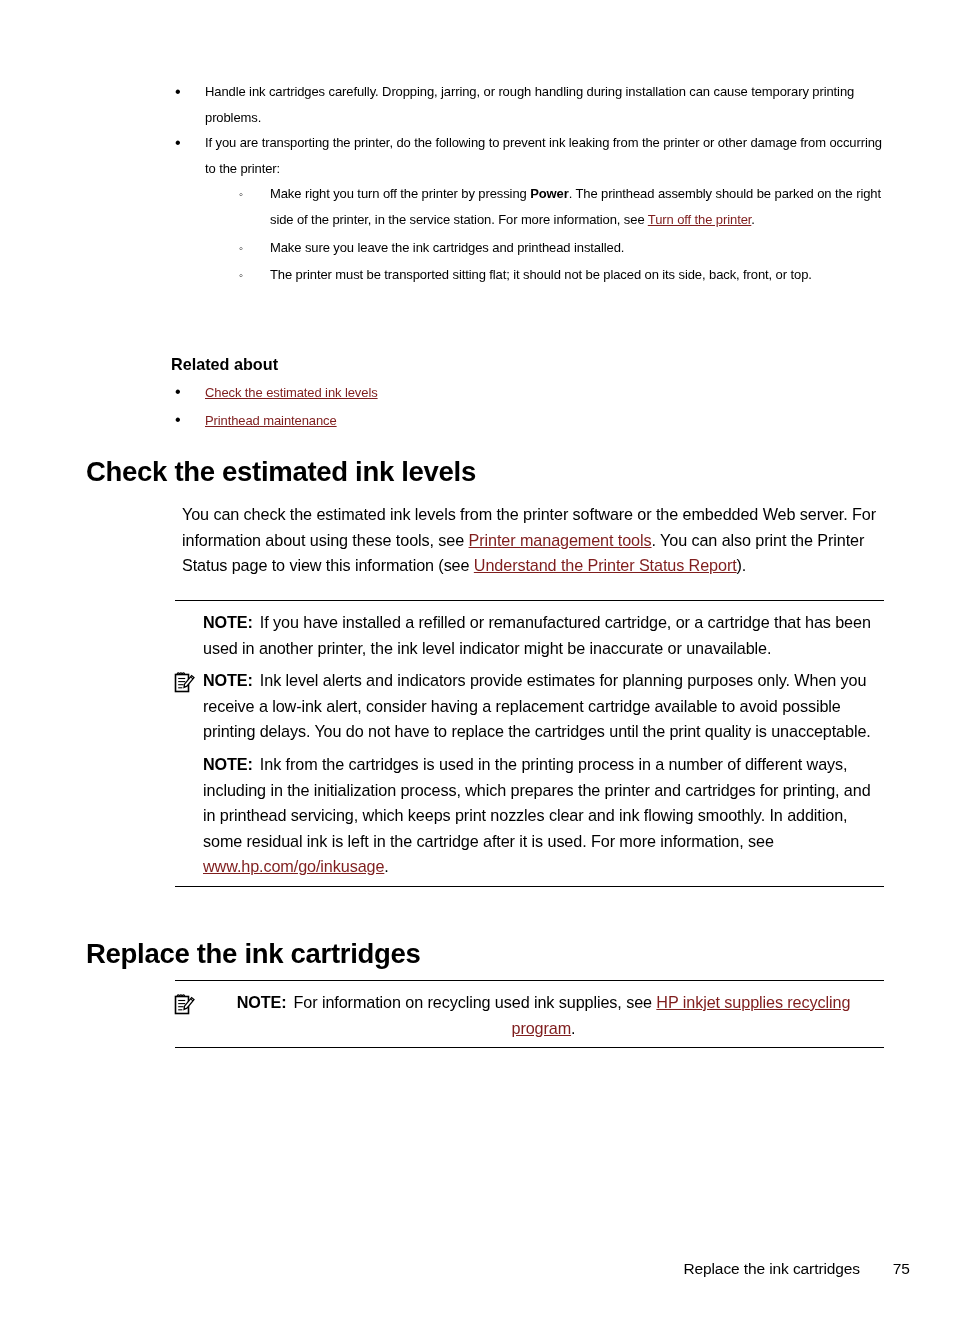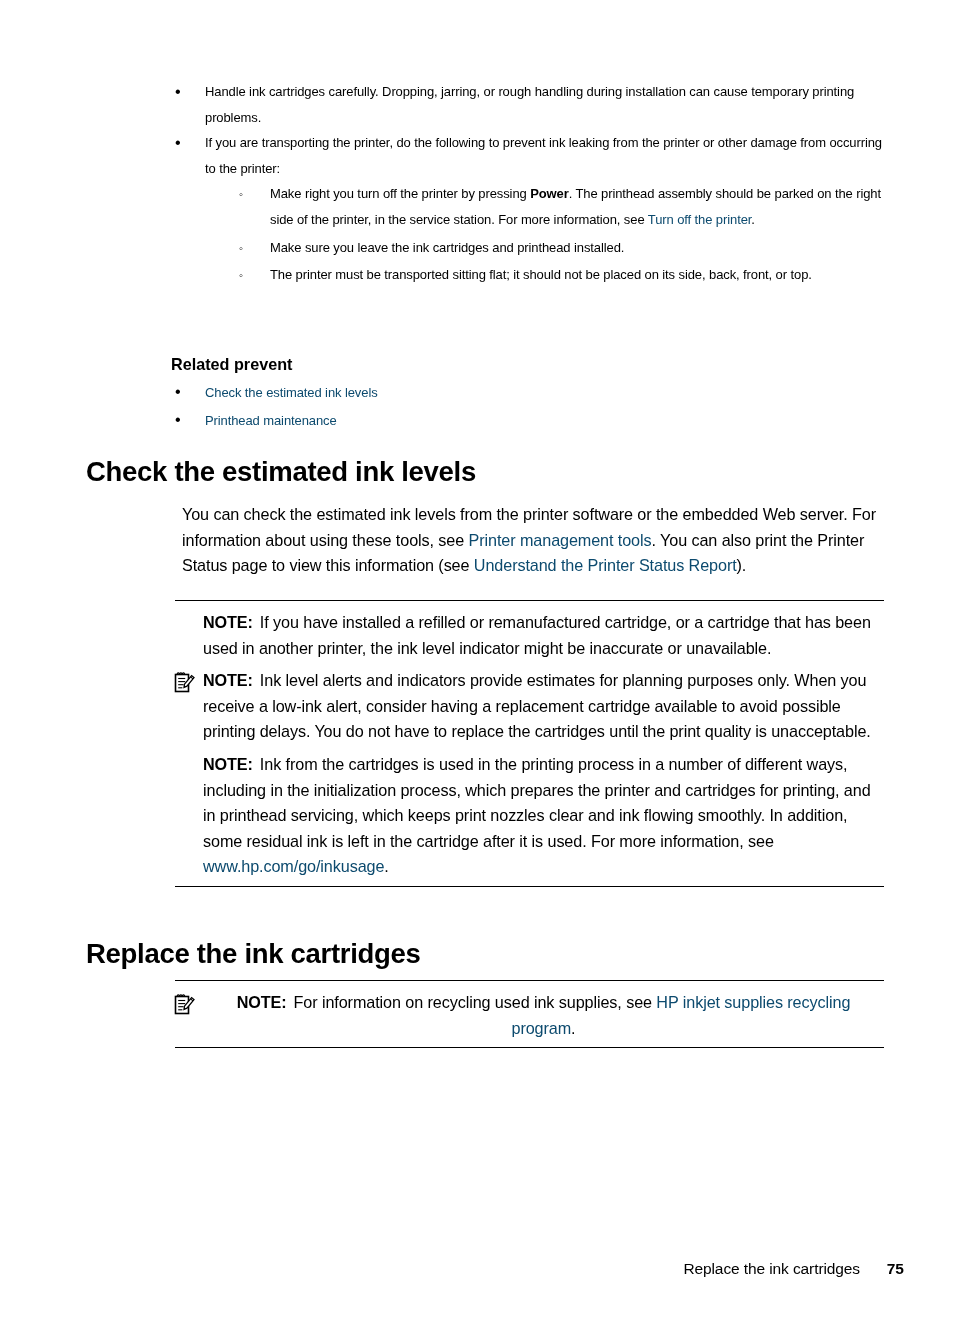--- a/index.html
+++ b/index.html
@@ -67,21 +67,22 @@
 
   .list-top-bullets {
     position: absolute;
     left: 171px;
     top: 79px;
     width: 714px;
   }
 
   
   .lnk {
-    color: #0c4a6e;
+    text-decoration: underline;
+    color: #7f1d1d;
     cursor: pointer;
   }
 
   
   .related-block {
     position: absolute;
     left: 171px;
     top: 351px;
     width: 714px;
   }
@@ -174,23 +175,22 @@
   }
   .footer-title {
     position: absolute;
     right: 94px;
     top: 0;
     white-space: nowrap;
     letter-spacing: -0.1px;
   }
   .footer-page {
     position: absolute;
-    right: 50px;
-    top: 0;
-    font-weight: bold;
+    right: 44px;
+    top: 0;
   }
 </style>
 </head>
 <body>
 
 <div class="page">
 
   <div class="list-top-bullets">
     <ul class="lvl1">
 
@@ -216,21 +216,21 @@
             <span class="bullet">◦</span>
             <span class="body-text">The printer must be transported sitting flat; it should not be placed on its side, back, front, or top.</span>
           </li>
         </ul>
       </li>
 
     </ul>
   </div>
 
   <div class="related-block">
-    <div class="related-title">Related prevent</div>
+    <div class="related-title">Related about</div>
     <ul class="lvl1">
       <li>
         <span class="bullet">•</span>
         <a class="lnk body-text">Check the estimated ink levels</a>
       </li>
       <li>
         <span class="bullet">•</span>
         <a class="lnk body-text">Printhead maintenance</a>
       </li>
     </ul>

